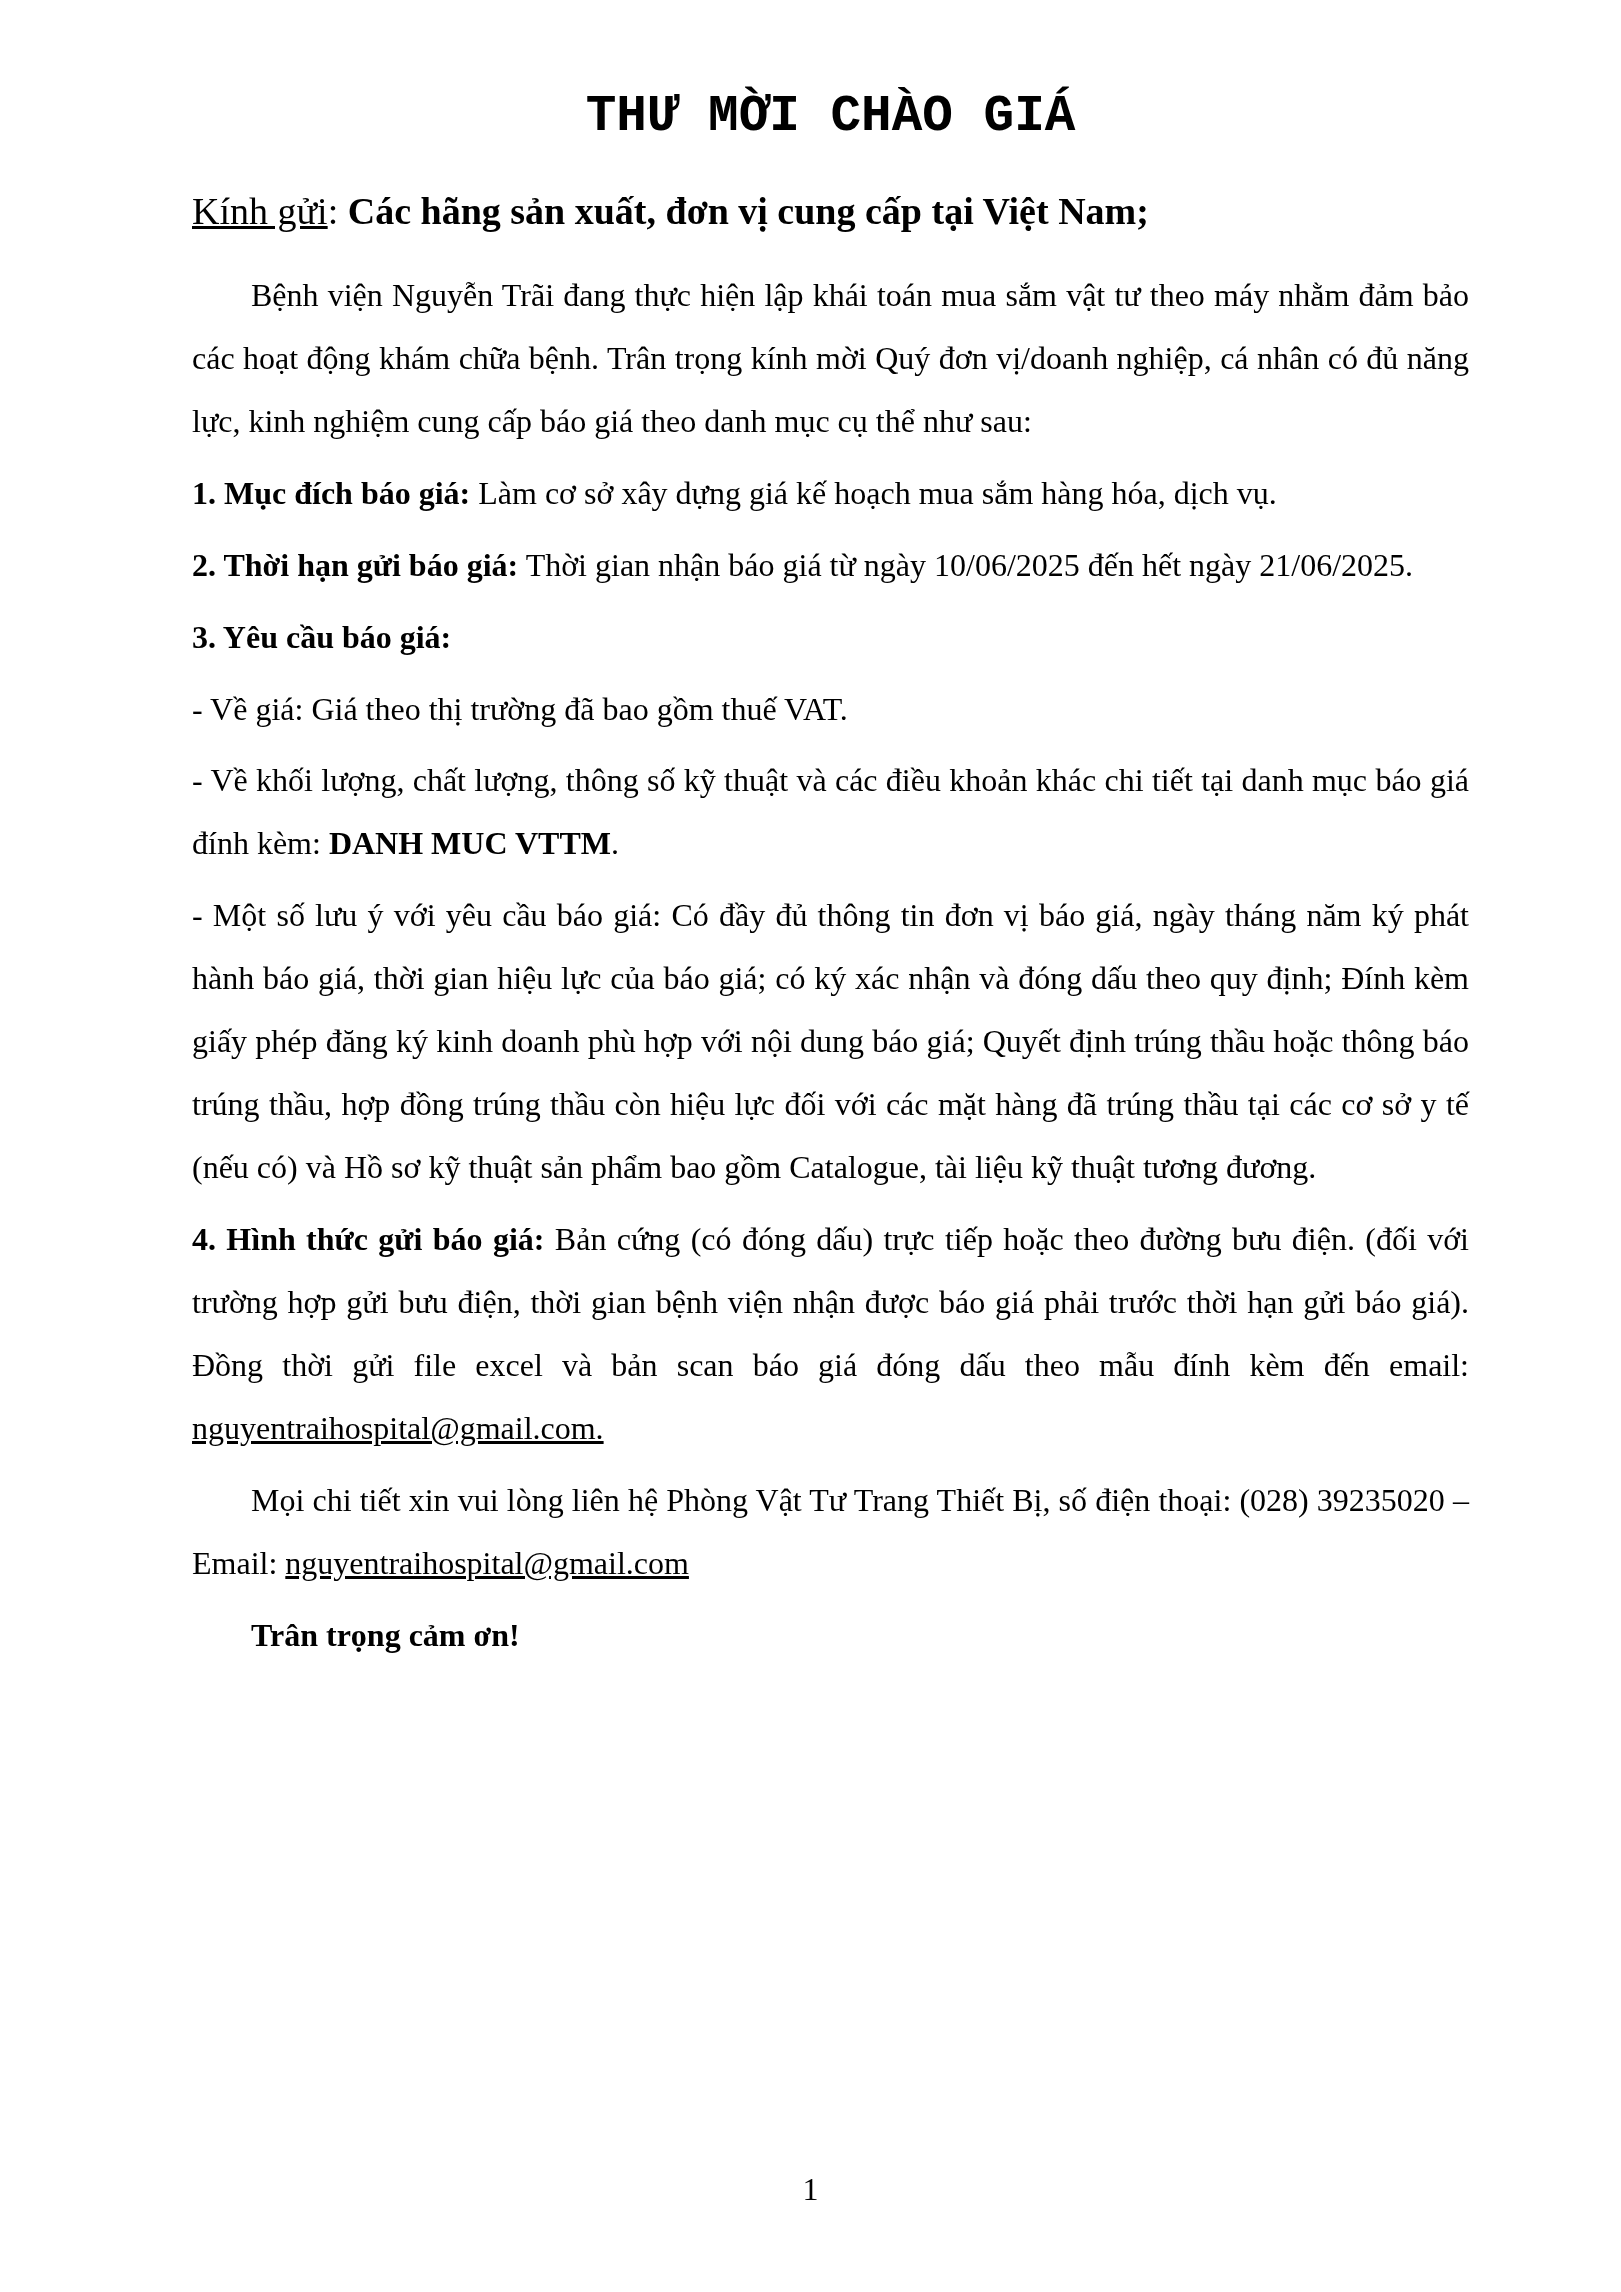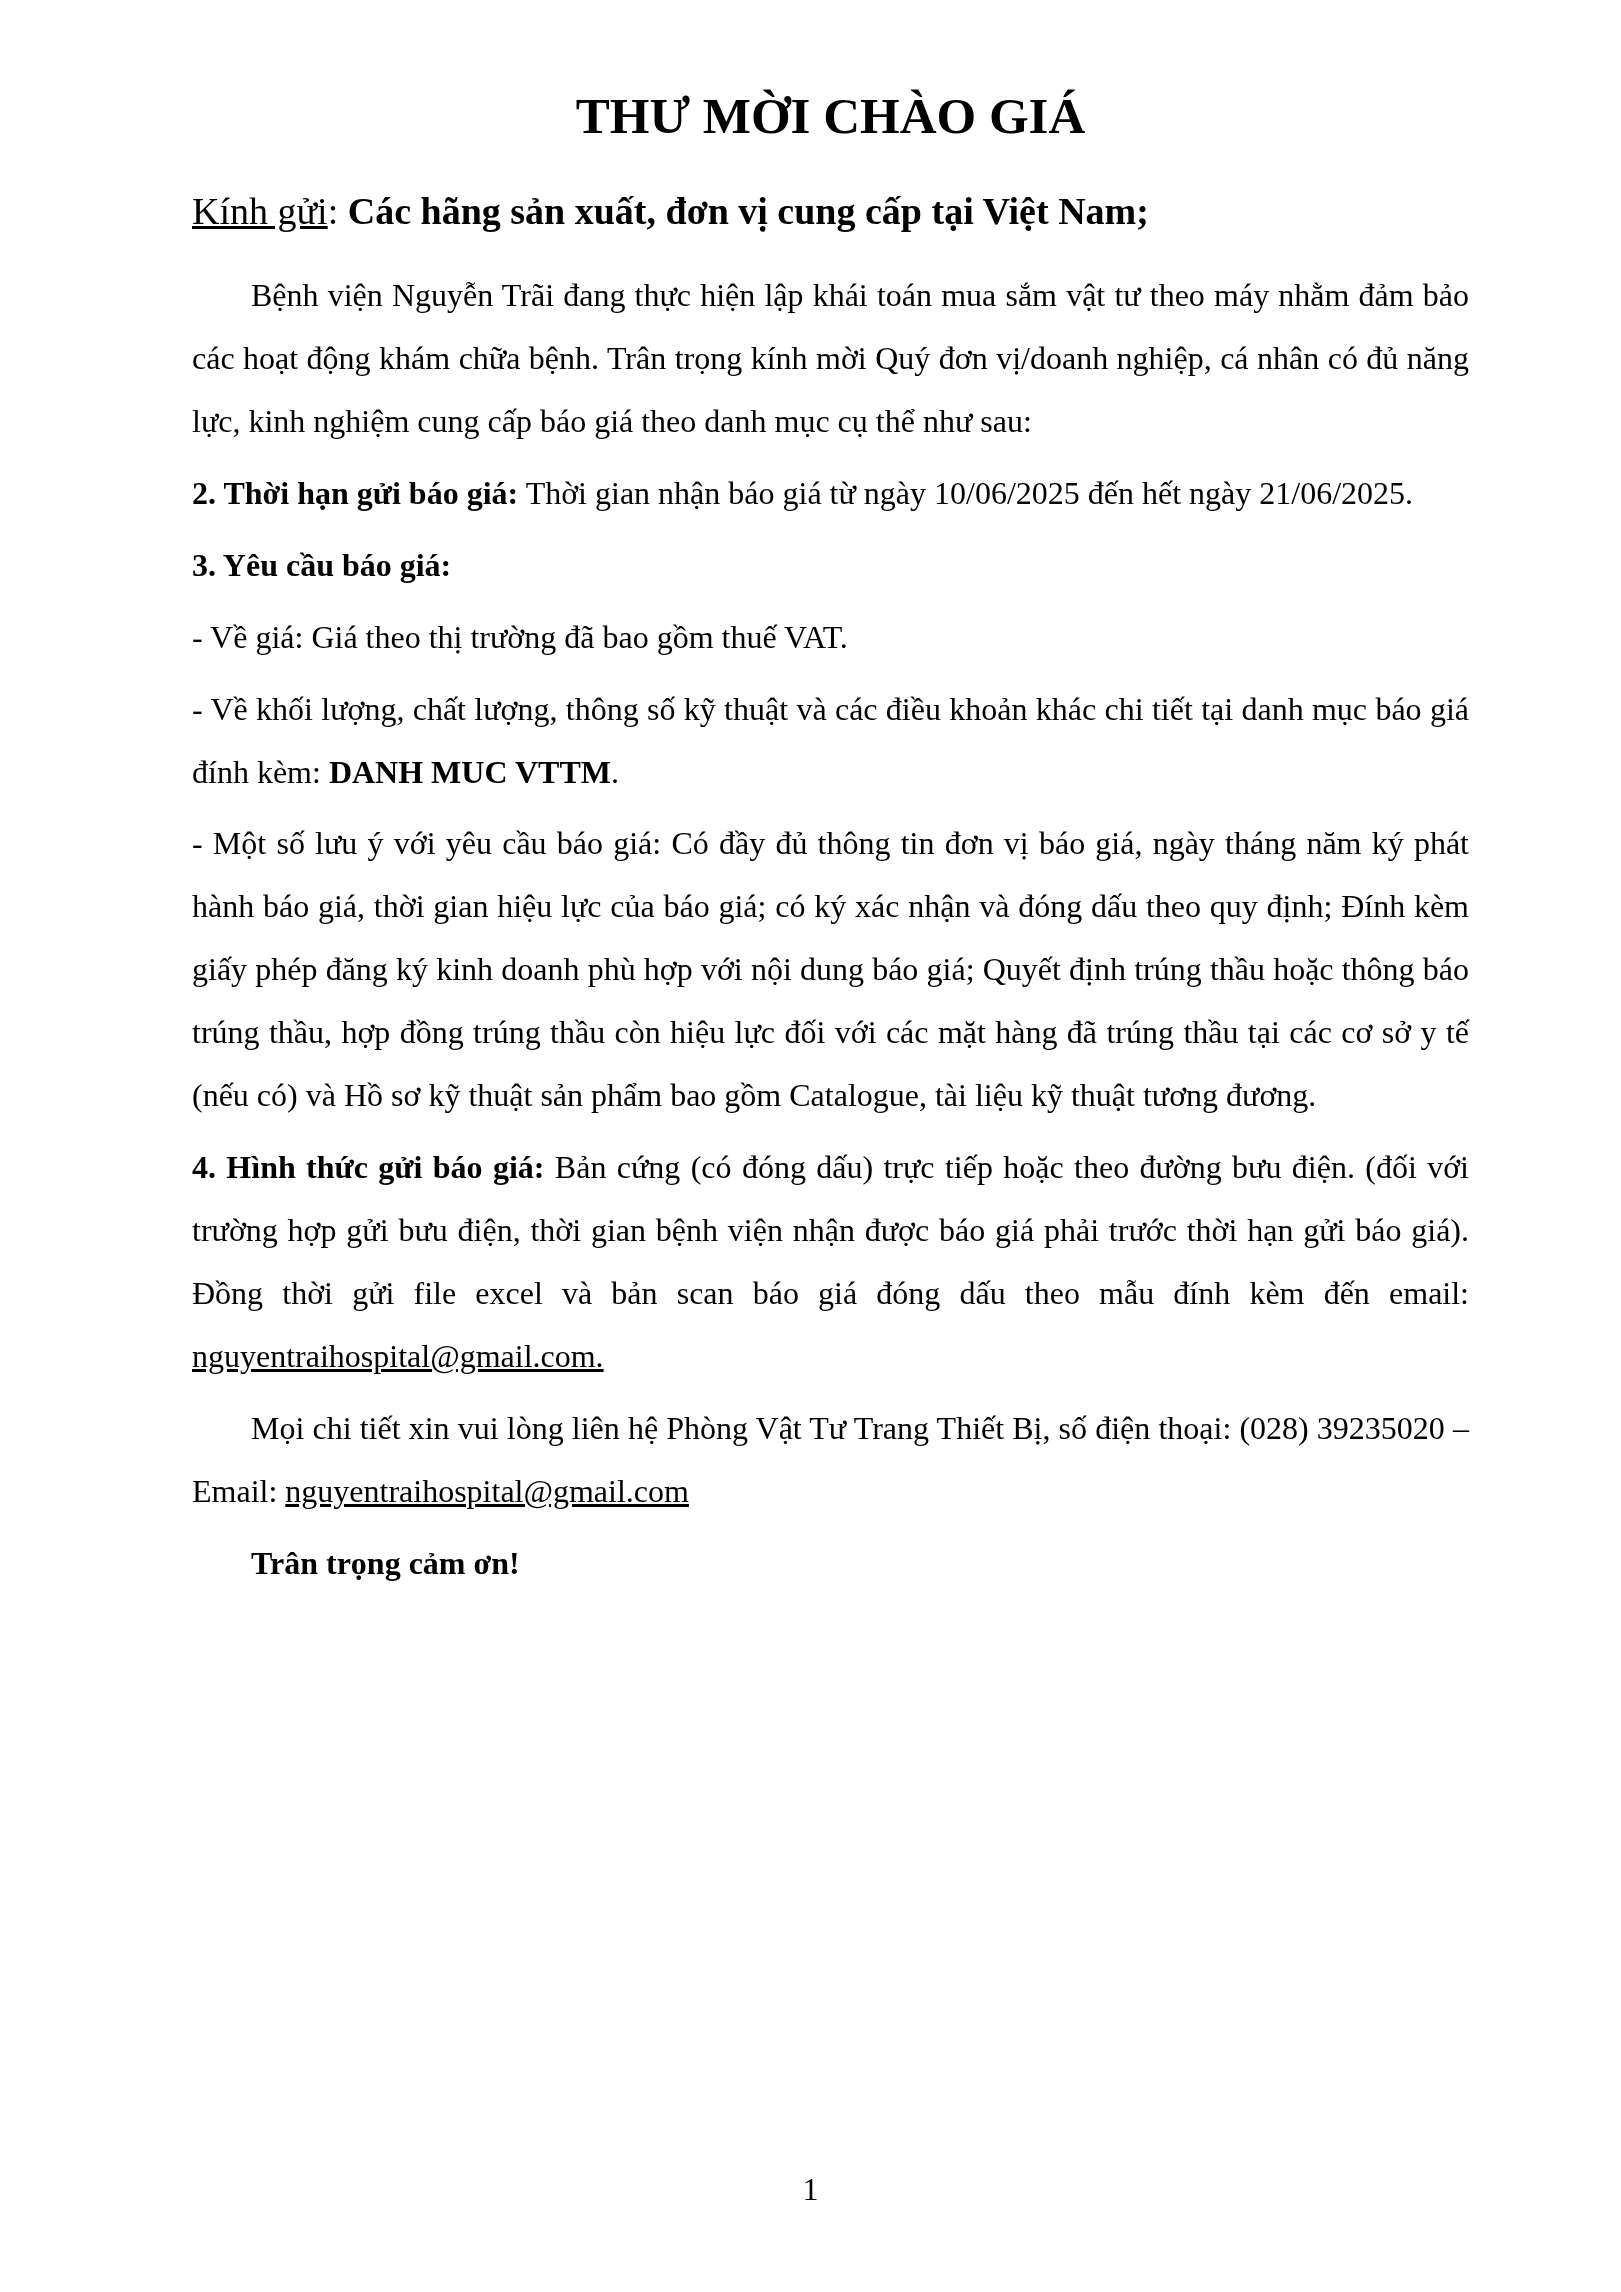--- a/index.html
+++ b/index.html
@@ -17,20 +17,21 @@
     box-sizing: border-box;
     padding: 86px 152px 0 192px;
     overflow: hidden;
   }
   .doc-title {
     text-align: center;
     font-weight: bold;
     font-size: 51px;
     line-height: 61px;
     margin: 0 0 39px 0;
+    font-family: Liberation Mono, monospace;
   }
   .salutation {
     text-align: left;
     font-size: 38px;
     line-height: 51px;
     margin: 0 0 25.5px 0;
   }
   .doc-body {
     margin-top: 27.4px;
   }
@@ -60,20 +61,21 @@
 <body>
 
 <div class="page">
 
   <h1 class="doc-title">THƯ MỜI CHÀO GIÁ</h1>
 
   <div class="salutation"><span class="seg-underline">Kính gửi</span><span class="seg-normal">: </span><span class="seg-bold">Các hãng sản xuất, đơn vị cung cấp tại Việt Nam;</span></div>
 
   <div class="doc-body" id="doc-body">
       <p class="para indent"><span class="seg-normal">Bệnh viện Nguyễn Trãi đang thực hiện lập khái toán mua sắm vật tư theo máy nhằm đảm bảo các hoạt động khám chữa bệnh. Trân trọng kính mời Quý đơn vị/doanh nghiệp, cá nhân có đủ năng lực, kinh nghiệm cung cấp báo giá theo danh mục cụ thể như sau:</span></p>
+      <p class="para"><span class="seg-bold">1. Mục đích báo giá:</span><span class="seg-normal"> Làm cơ sở xây dựng giá kế hoạch mua sắm hàng hóa, dịch vụ.</span></p>
       <p class="para"><span class="seg-bold">2. Thời hạn gửi báo giá:</span><span class="seg-normal"> Thời gian nhận báo giá từ ngày 10/06/2025 đến hết ngày 21/06/2025.</span></p>
       <p class="para"><span class="seg-bold">3. Yêu cầu báo giá:</span></p>
       <p class="para"><span class="seg-normal">- Về giá: Giá theo thị trường đã bao gồm thuế VAT.</span></p>
       <p class="para"><span class="seg-normal">- Về khối lượng, chất lượng, thông số kỹ thuật và các điều khoản khác chi tiết tại danh mục báo giá đính kèm: </span><span class="seg-bold">DANH MUC VTTM</span><span class="seg-normal">.</span></p>
       <p class="para"><span class="seg-normal">- Một số lưu ý với yêu cầu báo giá: Có đầy đủ thông tin đơn vị báo giá, ngày tháng năm ký phát hành báo giá, thời gian hiệu lực của báo giá; có ký xác nhận và đóng dấu theo quy định; Đính kèm giấy phép đăng ký kinh doanh phù hợp với nội dung báo giá; Quyết định trúng thầu hoặc thông báo trúng thầu, hợp đồng trúng thầu còn hiệu lực đối với các mặt hàng đã trúng thầu tại các cơ sở y tế (nếu có) và Hồ sơ kỹ thuật sản phẩm bao gồm Catalogue, tài liệu kỹ thuật tương đương.</span></p>
       <p class="para"><span class="seg-bold">4. Hình thức gửi báo giá:</span><span class="seg-normal"> Bản cứng (có đóng dấu) trực tiếp hoặc theo đường bưu điện. (đối với trường hợp gửi bưu điện, thời gian bệnh viện nhận được báo giá phải trước thời hạn gửi báo giá). Đồng thời gửi file excel và bản scan báo giá đóng dấu theo mẫu đính kèm đến email: </span><span class="seg-underline">nguyentraihospital@gmail.com.</span></p>
       <p class="para indent"><span class="seg-normal">Mọi chi tiết xin vui lòng liên hệ Phòng Vật Tư Trang Thiết Bị, số điện thoại: (028) 39235020 – Email: </span><span class="seg-underline">nguyentraihospital@gmail.com</span></p>
       <p class="para indent"><span class="seg-bold">Trân trọng cảm ơn!</span></p>
     </div>
 

